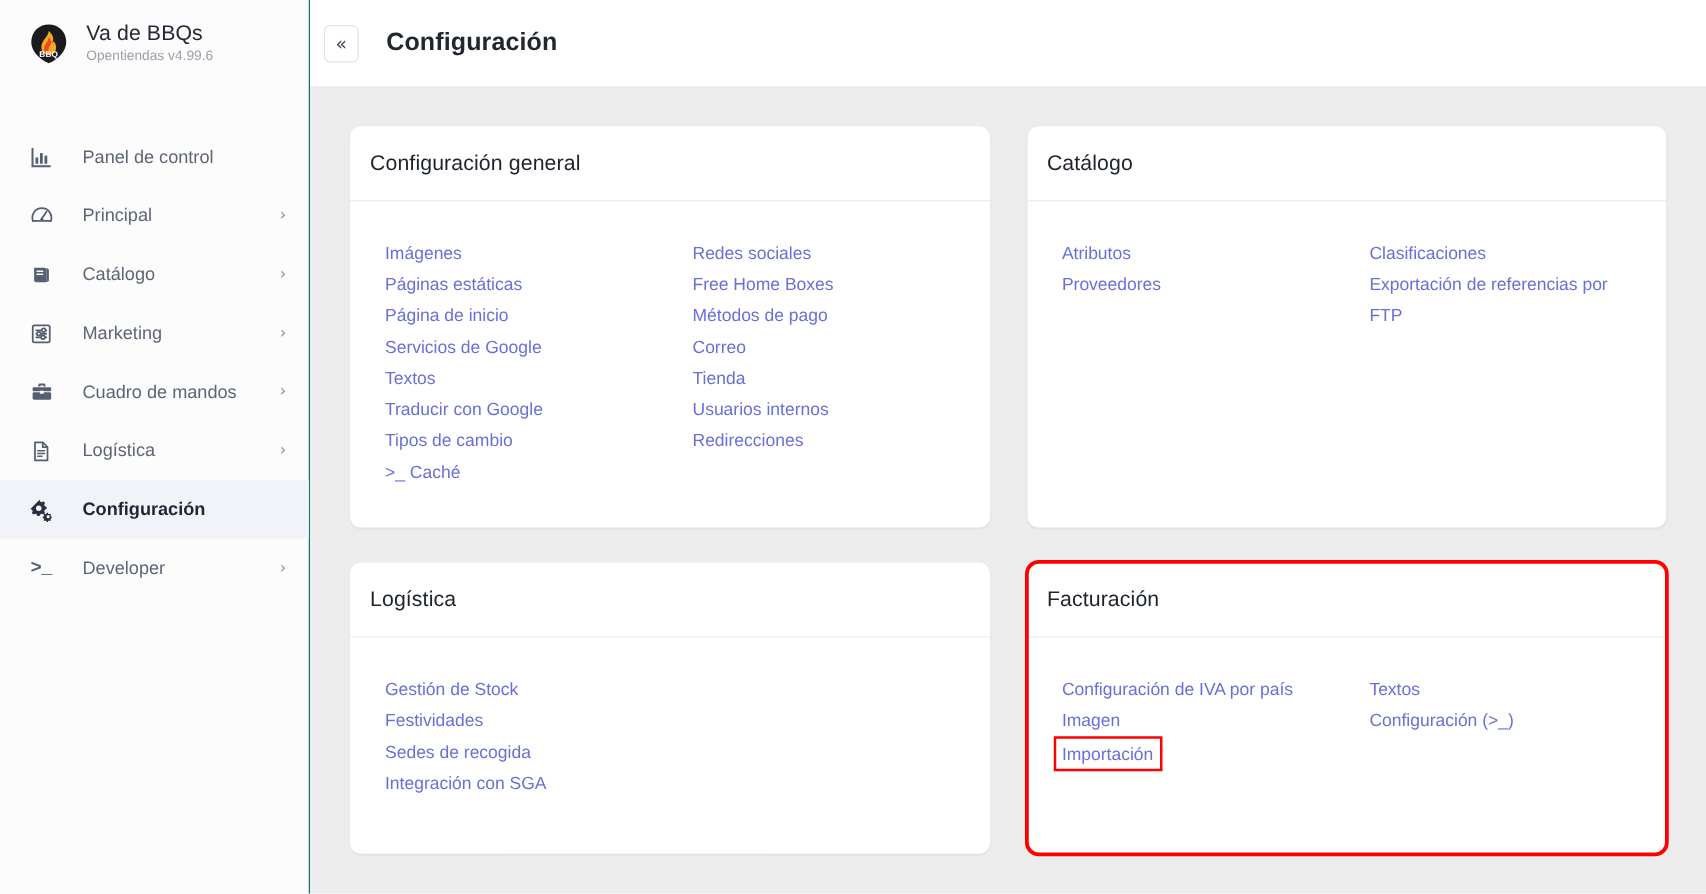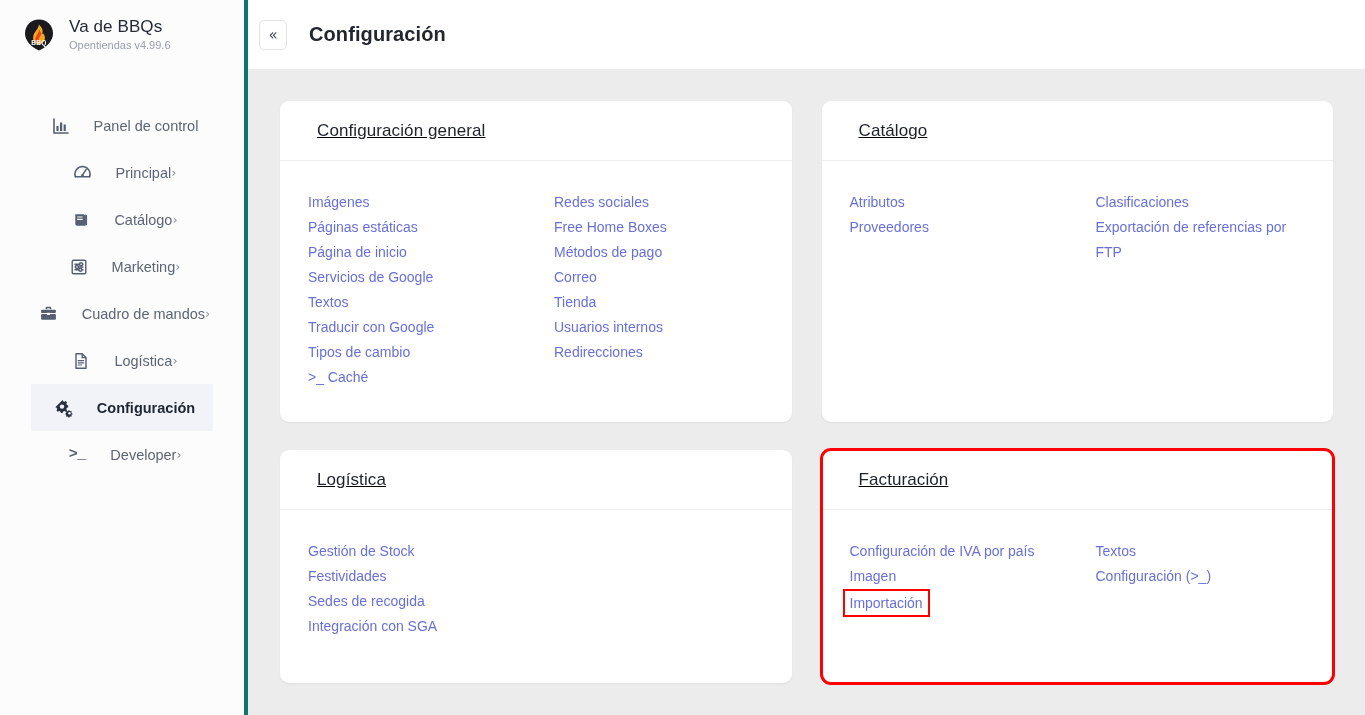--- a/index.html
+++ b/index.html
@@ -15,21 +15,21 @@
     width: 1365px;
     height: 715px;
   }
 
   
   .sidebar {
     width: 248px;
     min-width: 248px;
     height: 715px;
     background: #fcfcfd;
-    border-right: 4px solid #0f766e;
+    border-right: 1px solid #0f766e;
     display: flex;
     flex-direction: column;
   }
   .brand {
     height: 69px;
     display: flex;
     align-items: center;
     padding-left: 22px;
     gap: 13px;
   }
@@ -49,21 +49,20 @@
   .brand-sub {
     font-size: 11px;
     color: #9aa0ab;
     line-height: 15px;
     margin-top: 1px;
   }
   .nav {
     margin-top: 33px;
     display: flex;
     flex-direction: column;
-    align-items: center;
   }
   .nav-item {
     height: 47px;
     display: flex;
     align-items: center;
     padding: 0 18px 0 22px;
     cursor: pointer;
     position: relative;
   }
   .nav-item .nav-icon {
@@ -165,23 +164,22 @@
   .card.highlight {
     outline: 3px solid #fe0000;
     outline-offset: -1px;
     border-radius: 9px;
   }
   .card-head {
     height: 60px;
     min-height: 60px;
     display: flex;
     align-items: center;
-    padding: 0 37px;
+    padding: 0 16px;
     border-bottom: 1px solid #eeeef1;
-    text-decoration: underline;
   }
   .card-title {
     font-size: 17px;
     color: #1d222b;
     letter-spacing: .1px;
   }
   .card-body {
     flex: 1;
     padding: 29px 28px 20px 28px;
     display: grid;

